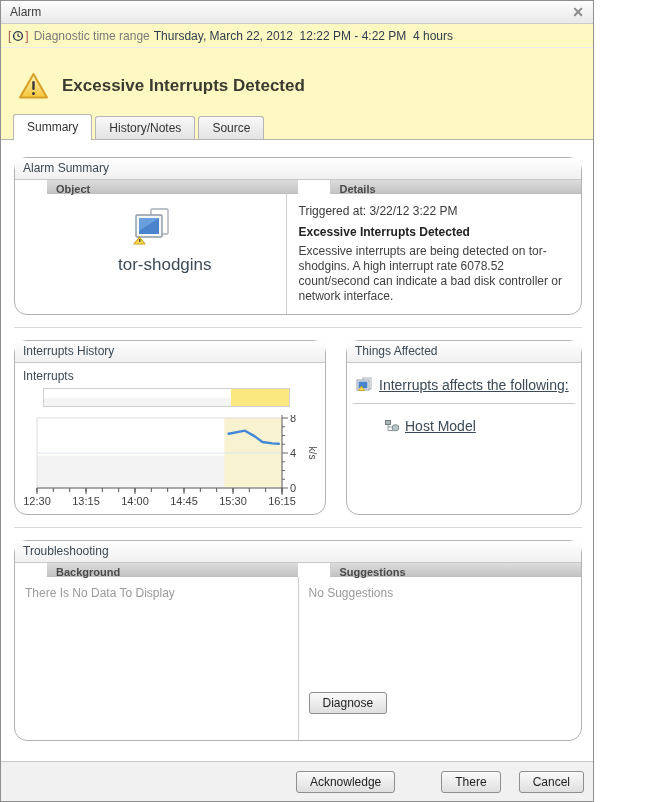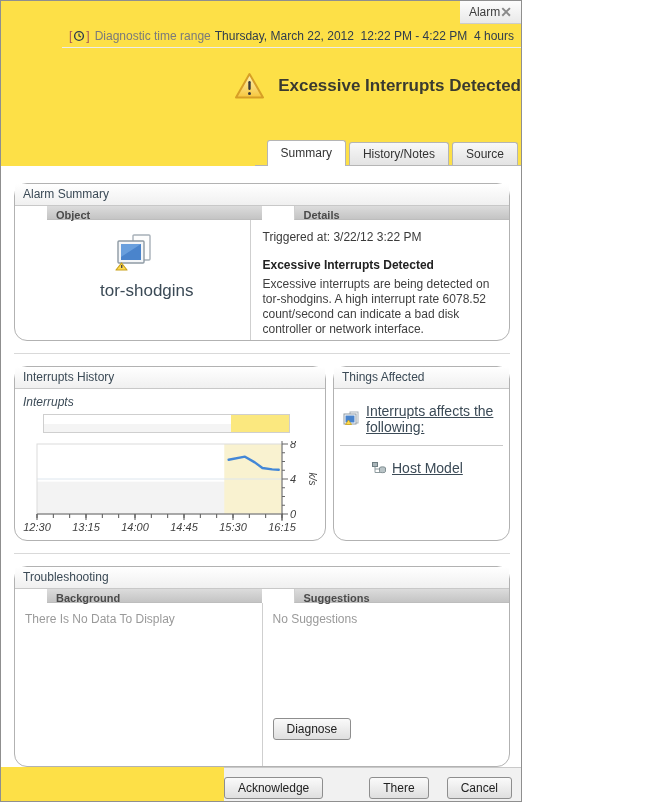--- a/index.html
+++ b/index.html
@@ -1,54 +1,54 @@
 <!DOCTYPE html>
 <html><head>
 <meta charset="utf-8">
 <style>
   html,body{margin:0;padding:0;background:#fff;font-family:"Liberation Sans",sans-serif;}
-  .dialog{width:522px;height:802px;box-sizing:border-box;border:1px solid #8f8f8f;background:#fde047;display:flex;flex-direction:column;overflow:hidden;align-items:flex-end;}
+  .dialog{width:594px;height:802px;box-sizing:border-box;border:1px solid #8f8f8f;background:#fef9c3;display:flex;flex-direction:column;overflow:hidden;}
   
   .titlebar{height:22px;flex:0 0 22px;background:linear-gradient(#fdfdfd,#e9e9e9);border-bottom:1px solid #cccccc;display:flex;align-items:center;padding:0 9px;font-size:12px;color:#3c3c3c;}
   .close-btn{margin-left:auto;color:#8a8a8a;font-size:14px;font-weight:bold;line-height:1;cursor:default;}
   
   .timerange{height:23px;flex:0 0 23px;display:flex;align-items:center;padding:0 7px;font-size:12px;border-bottom:1px solid #ececec;}
   .tr-bracket{color:#a65555;font-size:12px;}
   .tr-clock{margin:0 1px;display:inline-flex;}
   .tr-label{color:#7a7a7a;margin:0 4px 0 5px;}
   .tr-value{color:#2f3c4d;white-space:pre;}
   
   .alert-head{display:flex;align-items:center;padding:24px 0 16px 17px;}
   .alert-title{font-size:17px;font-weight:bold;color:#3a3a30;margin-left:13px;}
   
-  .tabstrip{display:flex;padding-left:12px;border-bottom:1px solid #b5b5b5;margin-top:26px;}
+  .tabstrip{display:flex;padding-left:12px;border-bottom:1px solid #b5b5b5;}
   .tab{font-size:12px;color:#333;padding:4px 13px 4px 13px;border:1px solid #b5b5b5;border-bottom:none;border-radius:3px 3px 0 0;background:linear-gradient(#f8f8f8,#e3e3e3);margin-right:3px;position:relative;margin-bottom:0;}
   .tab.active{background:#fff;margin-bottom:-1px;padding-bottom:5px;padding-top:5px;margin-top:-2px;}
   
   .content{flex:1;padding:17px 11px 0 13px;background:#fff;}
   .panel{border:1px solid #b2b2b2;border-radius:13px;background:#fff;box-sizing:border-box;}
   .panel-header{background:linear-gradient(#ffffff,#f0f0f0);border-bottom:1px solid #c8c8c8;padding:3px 8px;font-size:12px;color:#3b4a56;height:15px;}
   .cols{display:flex;}
   .col{flex:1;box-sizing:border-box;}
   .col + .col{border-left:1px solid #cfcfcf;}
   .col-header{background:linear-gradient(#dcdcdc,#c4c4c4);font-weight:bold;font-size:11px;color:#4a4a4a;padding:3px 9px;border-bottom:1px solid #bdbdbd;height:14px;margin-left:32px;}
   .divider{border:none;border-top:1px solid #d9d9d9;margin:12px 0;}
   
   .as-body{height:120px;}
   .object-cell{display:flex;flex-direction:column;align-items:center;justify-content:flex-start;padding-top:13px;}
   .object-label{font-size:17px;color:#3b4a56;margin-top:6px;margin-left:29px;}
   .details-cell{padding:10px 12px;font-size:12px;color:#3f3f3f;}
-  .details-triggered{margin-bottom:14px;color:#3a3a3a;}
+  .details-triggered{margin-bottom:7px;color:#3a3a3a;}
   .details-name{font-weight:bold;color:#222222;margin-bottom:5px;}
   .details-desc{line-height:15px;color:#3f3f3f;}
   
-  .charts-row{display:flex;gap:7px;}
+  .charts-row{display:flex;gap:20px;}
   .ih-panel{width:312px;flex:0 0 312px;height:175px;}
   .ta-panel{flex:1;height:175px;}
-  .ih-body{padding:6px 8px 0 8px;font-style:italic;}
+  .ih-body{padding:6px 8px 0 8px;}
   .ih-title{font-size:12px;color:#3b4a56;margin-bottom:5px;}
   .minibar{width:245px;height:17px;border:1px solid #cfcfcf;background:linear-gradient(#ffffff 55%,#f4f4f4 55%);position:relative;margin:2px 0 8px 20px;}
   .minibar-hl{position:absolute;top:0;bottom:0;background:#fbe87f;}
   .ta-body{padding:10px 6px 0 6px;font-size:14px;color:#3b4a56;text-decoration:underline;}
   .ta-intro{display:flex;align-items:center;gap:6px;padding:4px 2px 10px 2px;border-bottom:1px solid #c9c9c9;}
   .ta-item{display:flex;align-items:center;gap:6px;margin:14px 0 0 32px;}
   
   .tsh-panel{margin-top:0;}
   .tsh-body{height:163px;}
   .tsh-cell{padding:9px 10px;font-size:12px;color:#9a9a9a;display:flex;flex-direction:column;height:100%;box-sizing:border-box;}

